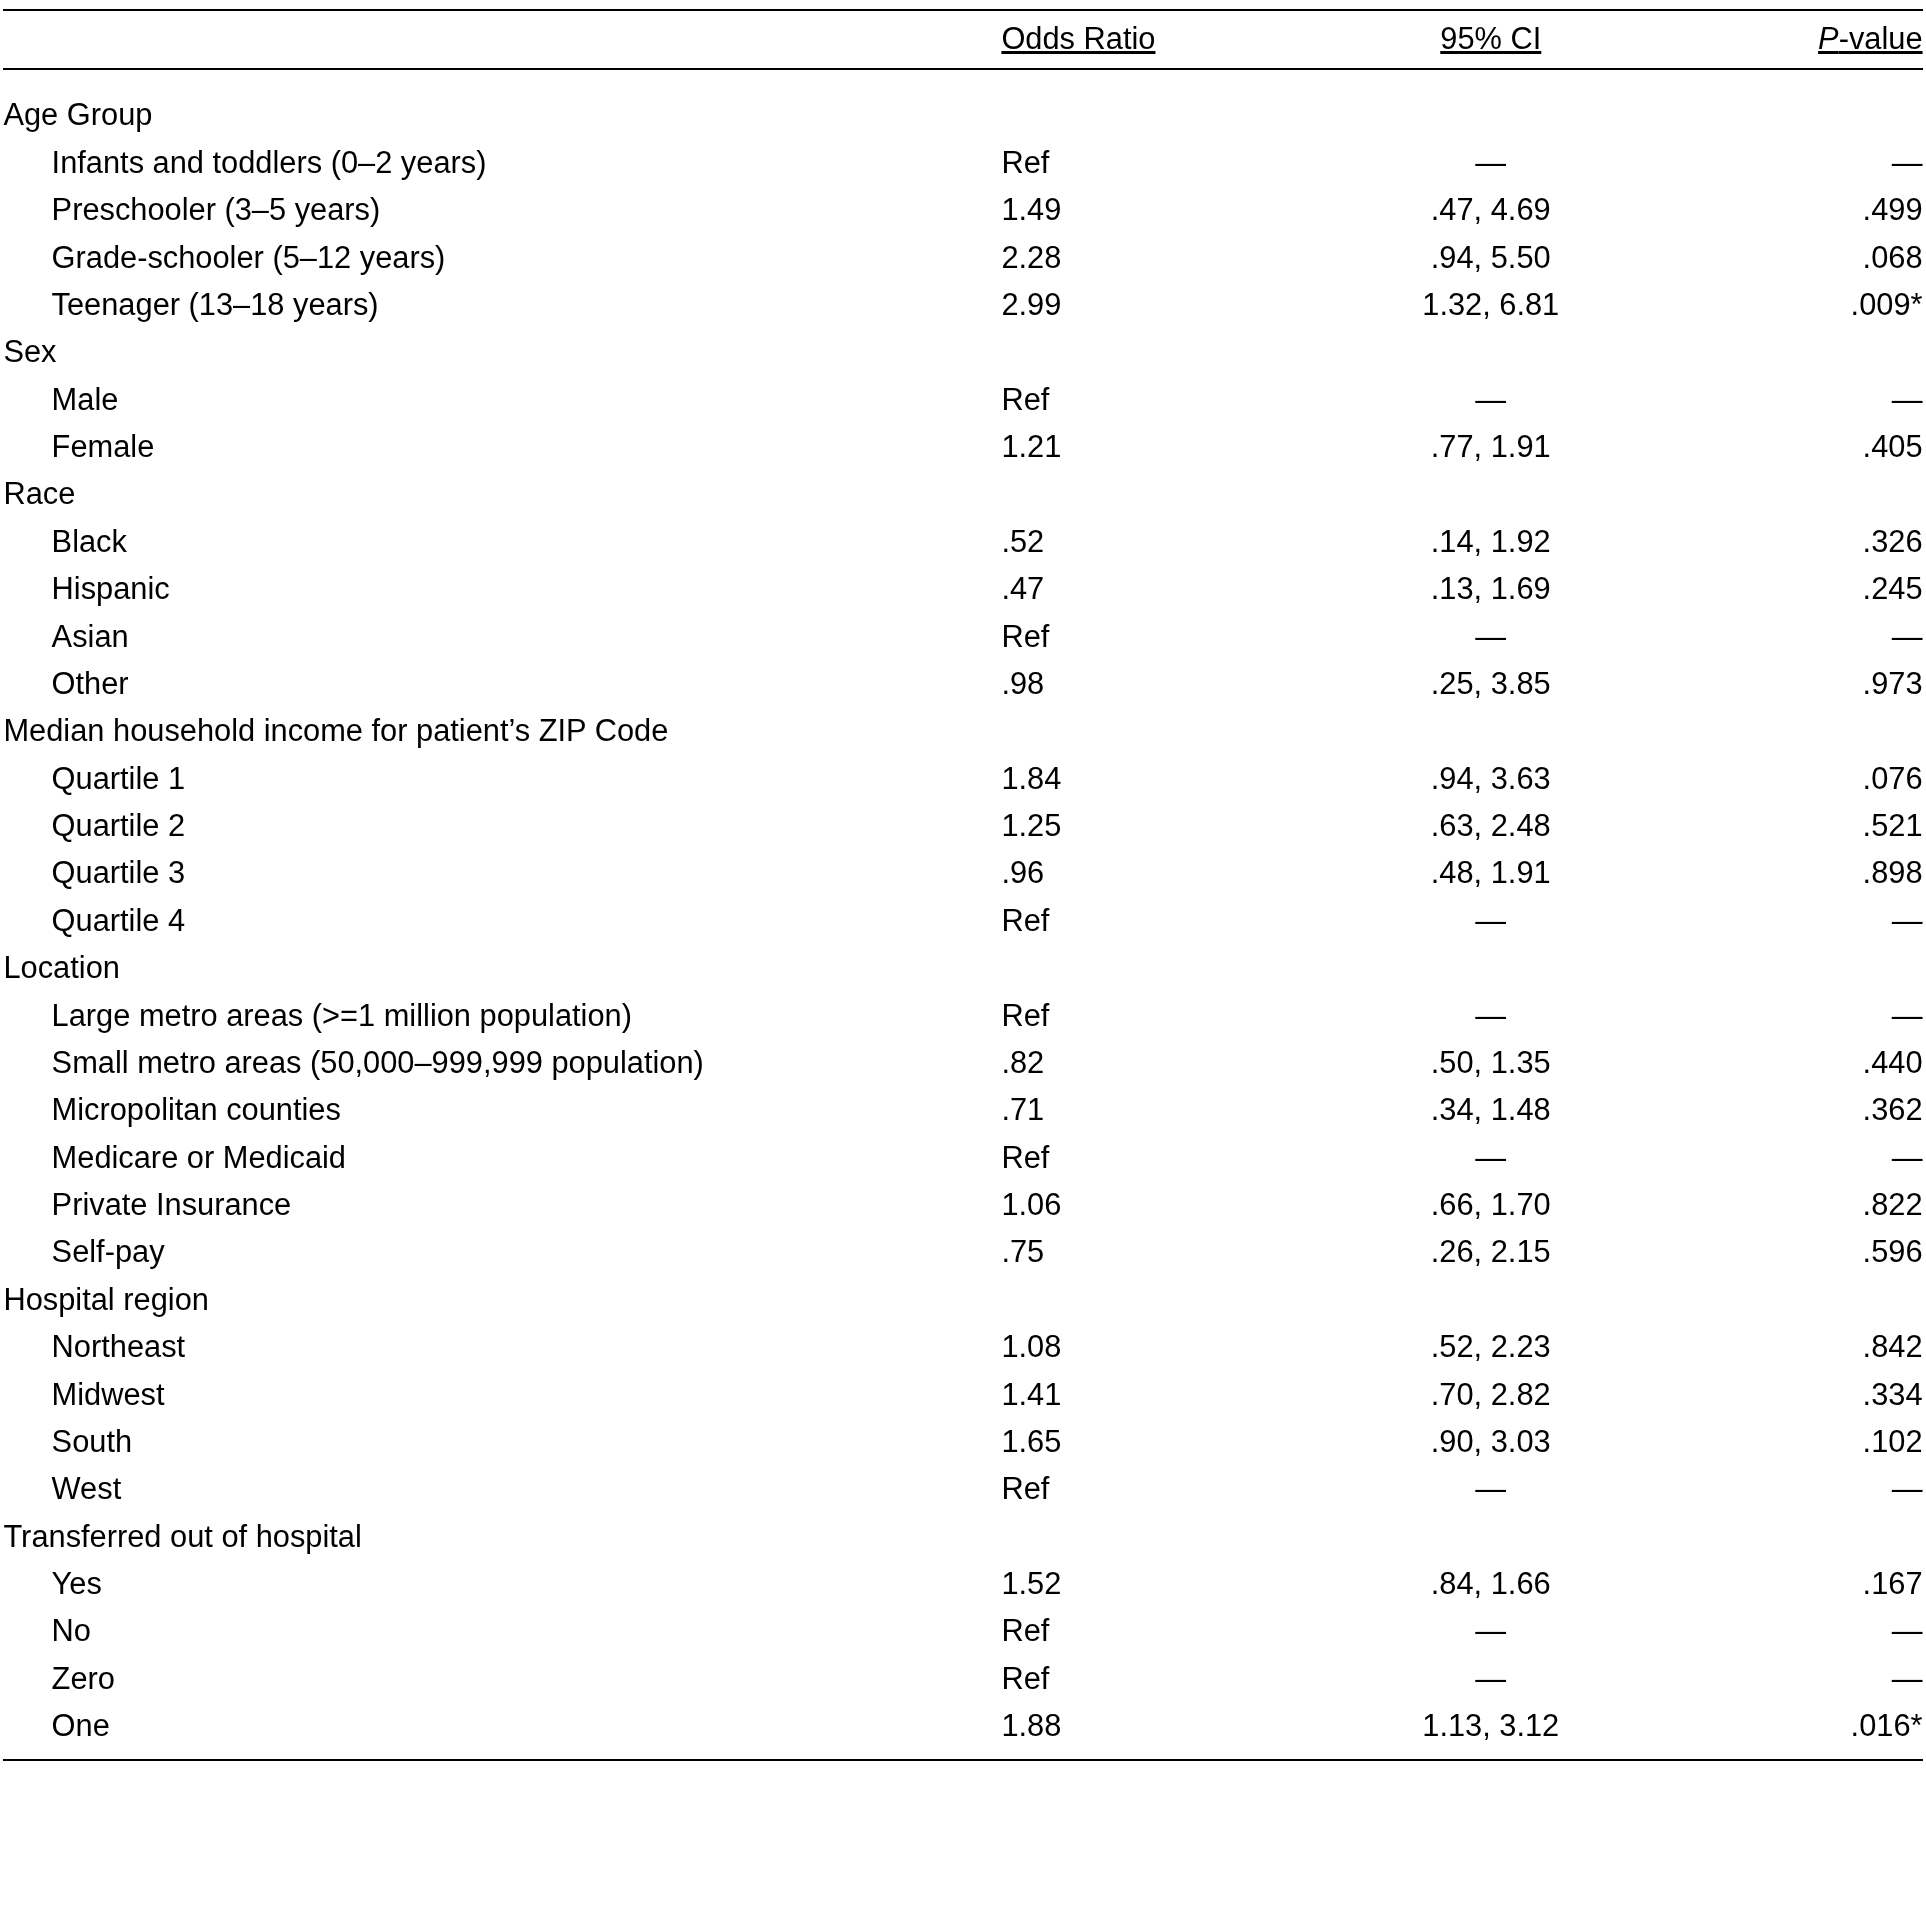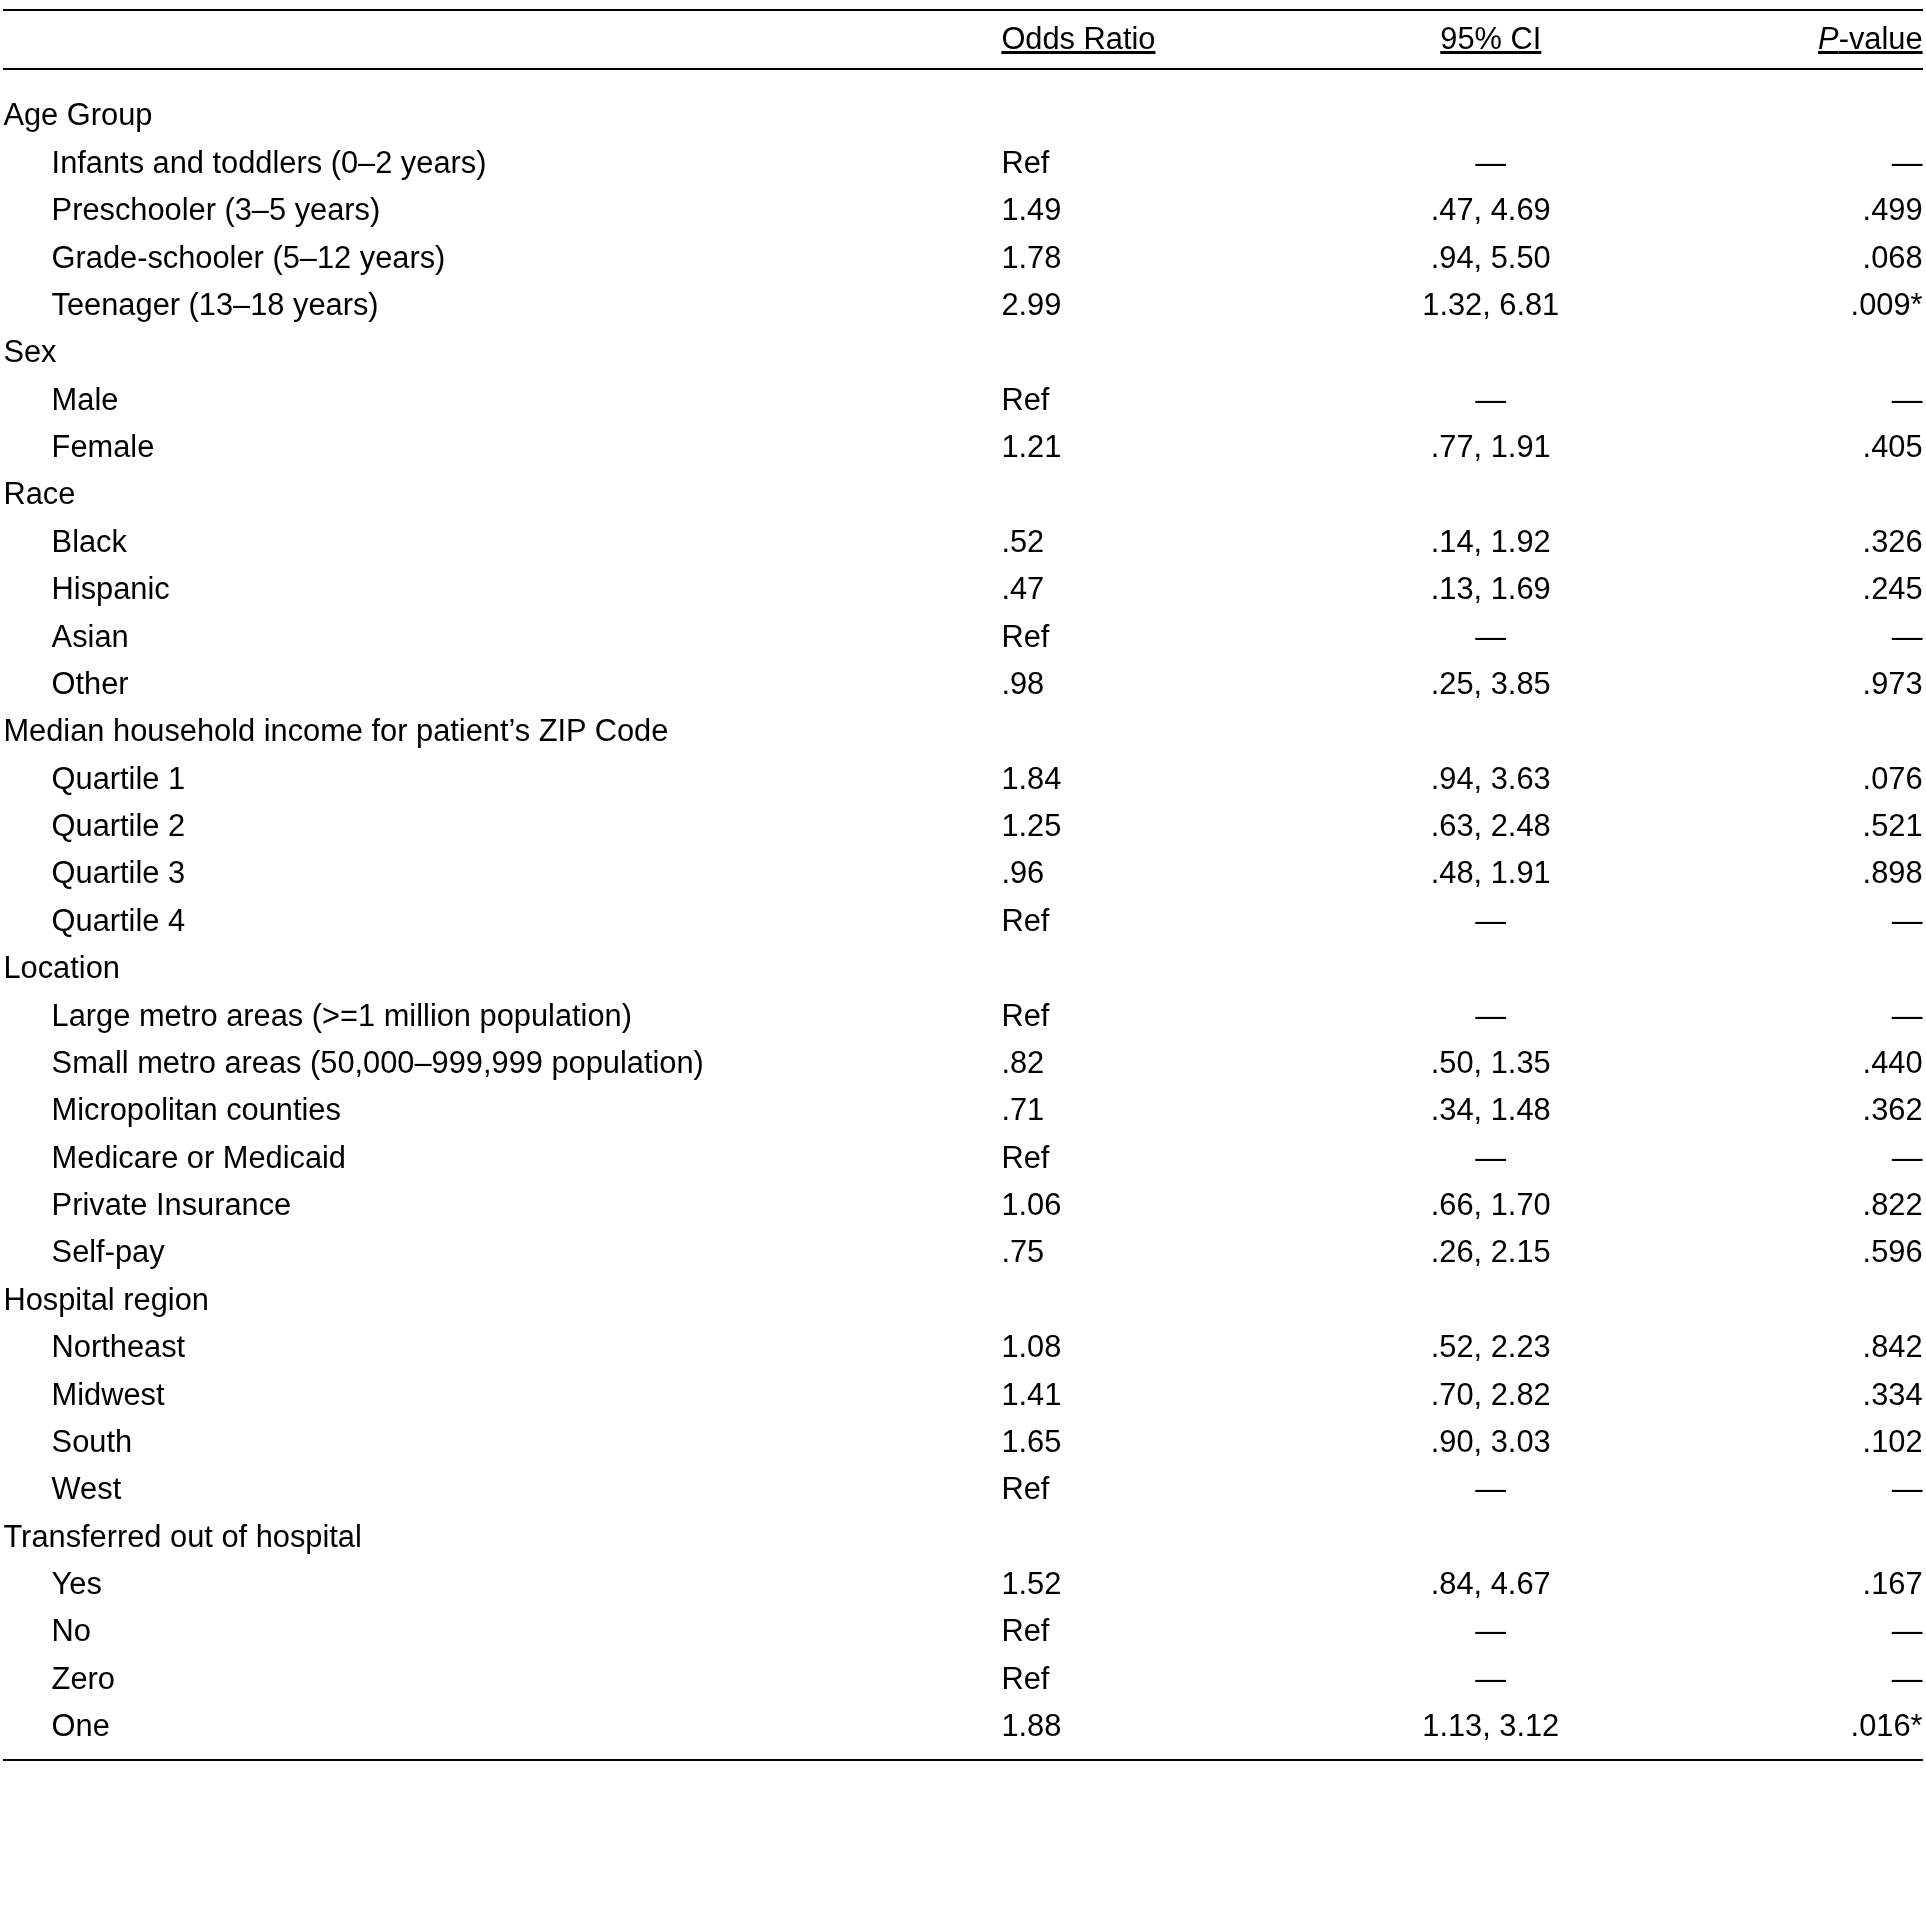--- a/index.html
+++ b/index.html
@@ -88,21 +88,21 @@
           <td class="p-cell">—</td>
         </tr>
         <tr>
           <td class="row-label">Preschooler (3–5 years)</td>
           <td class="or-cell">1.49</td>
           <td class="ci-cell">.47, 4.69</td>
           <td class="p-cell">.499</td>
         </tr>
         <tr>
           <td class="row-label">Grade-schooler (5–12 years)</td>
-          <td class="or-cell">1.78</td>
+          <td class="or-cell">2.28</td>
           <td class="ci-cell">.94, 5.50</td>
           <td class="p-cell">.068</td>
         </tr>
         <tr>
           <td class="row-label">Teenager (13–18 years)</td>
           <td class="or-cell">2.99</td>
           <td class="ci-cell">1.32, 6.81</td>
           <td class="p-cell">.009*</td>
         </tr>
         <tr>
@@ -239,21 +239,21 @@
           <td class="or-cell">Ref</td>
           <td class="ci-cell">—</td>
           <td class="p-cell">—</td>
         </tr>
         <tr>
           <td class="section-label" colspan="4">Transferred out of hospital</td>
         </tr>
         <tr>
           <td class="row-label">Yes</td>
           <td class="or-cell">1.52</td>
-          <td class="ci-cell">.84, 4.67</td>
+          <td class="ci-cell">.84, 1.66</td>
           <td class="p-cell">.167</td>
         </tr>
         <tr>
           <td class="row-label">No</td>
           <td class="or-cell">Ref</td>
           <td class="ci-cell">—</td>
           <td class="p-cell">—</td>
         </tr>
         <tr>
           <td class="row-label">Zero</td>

